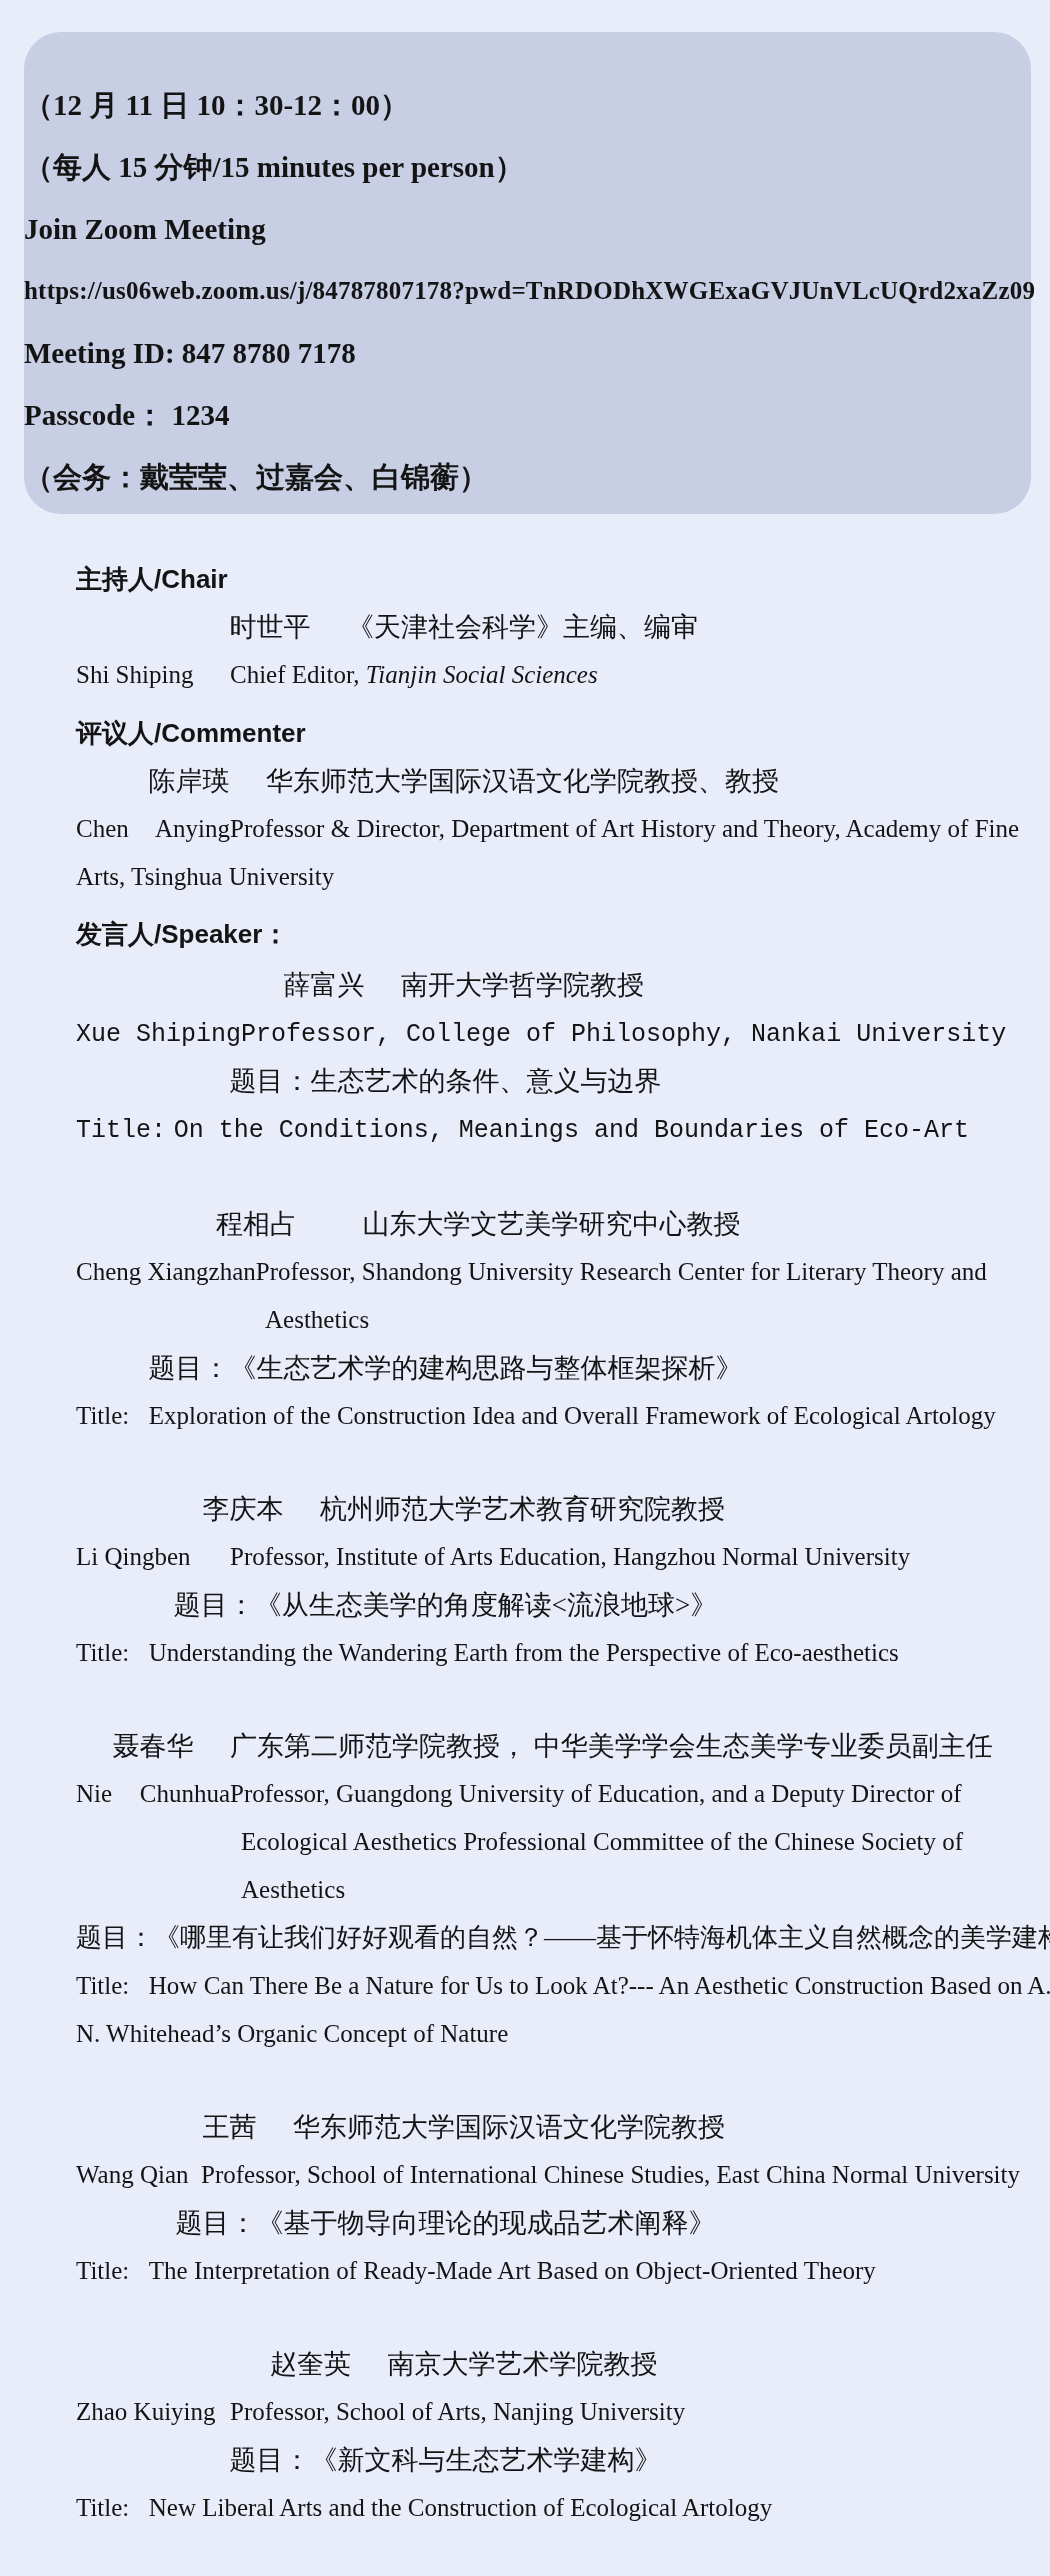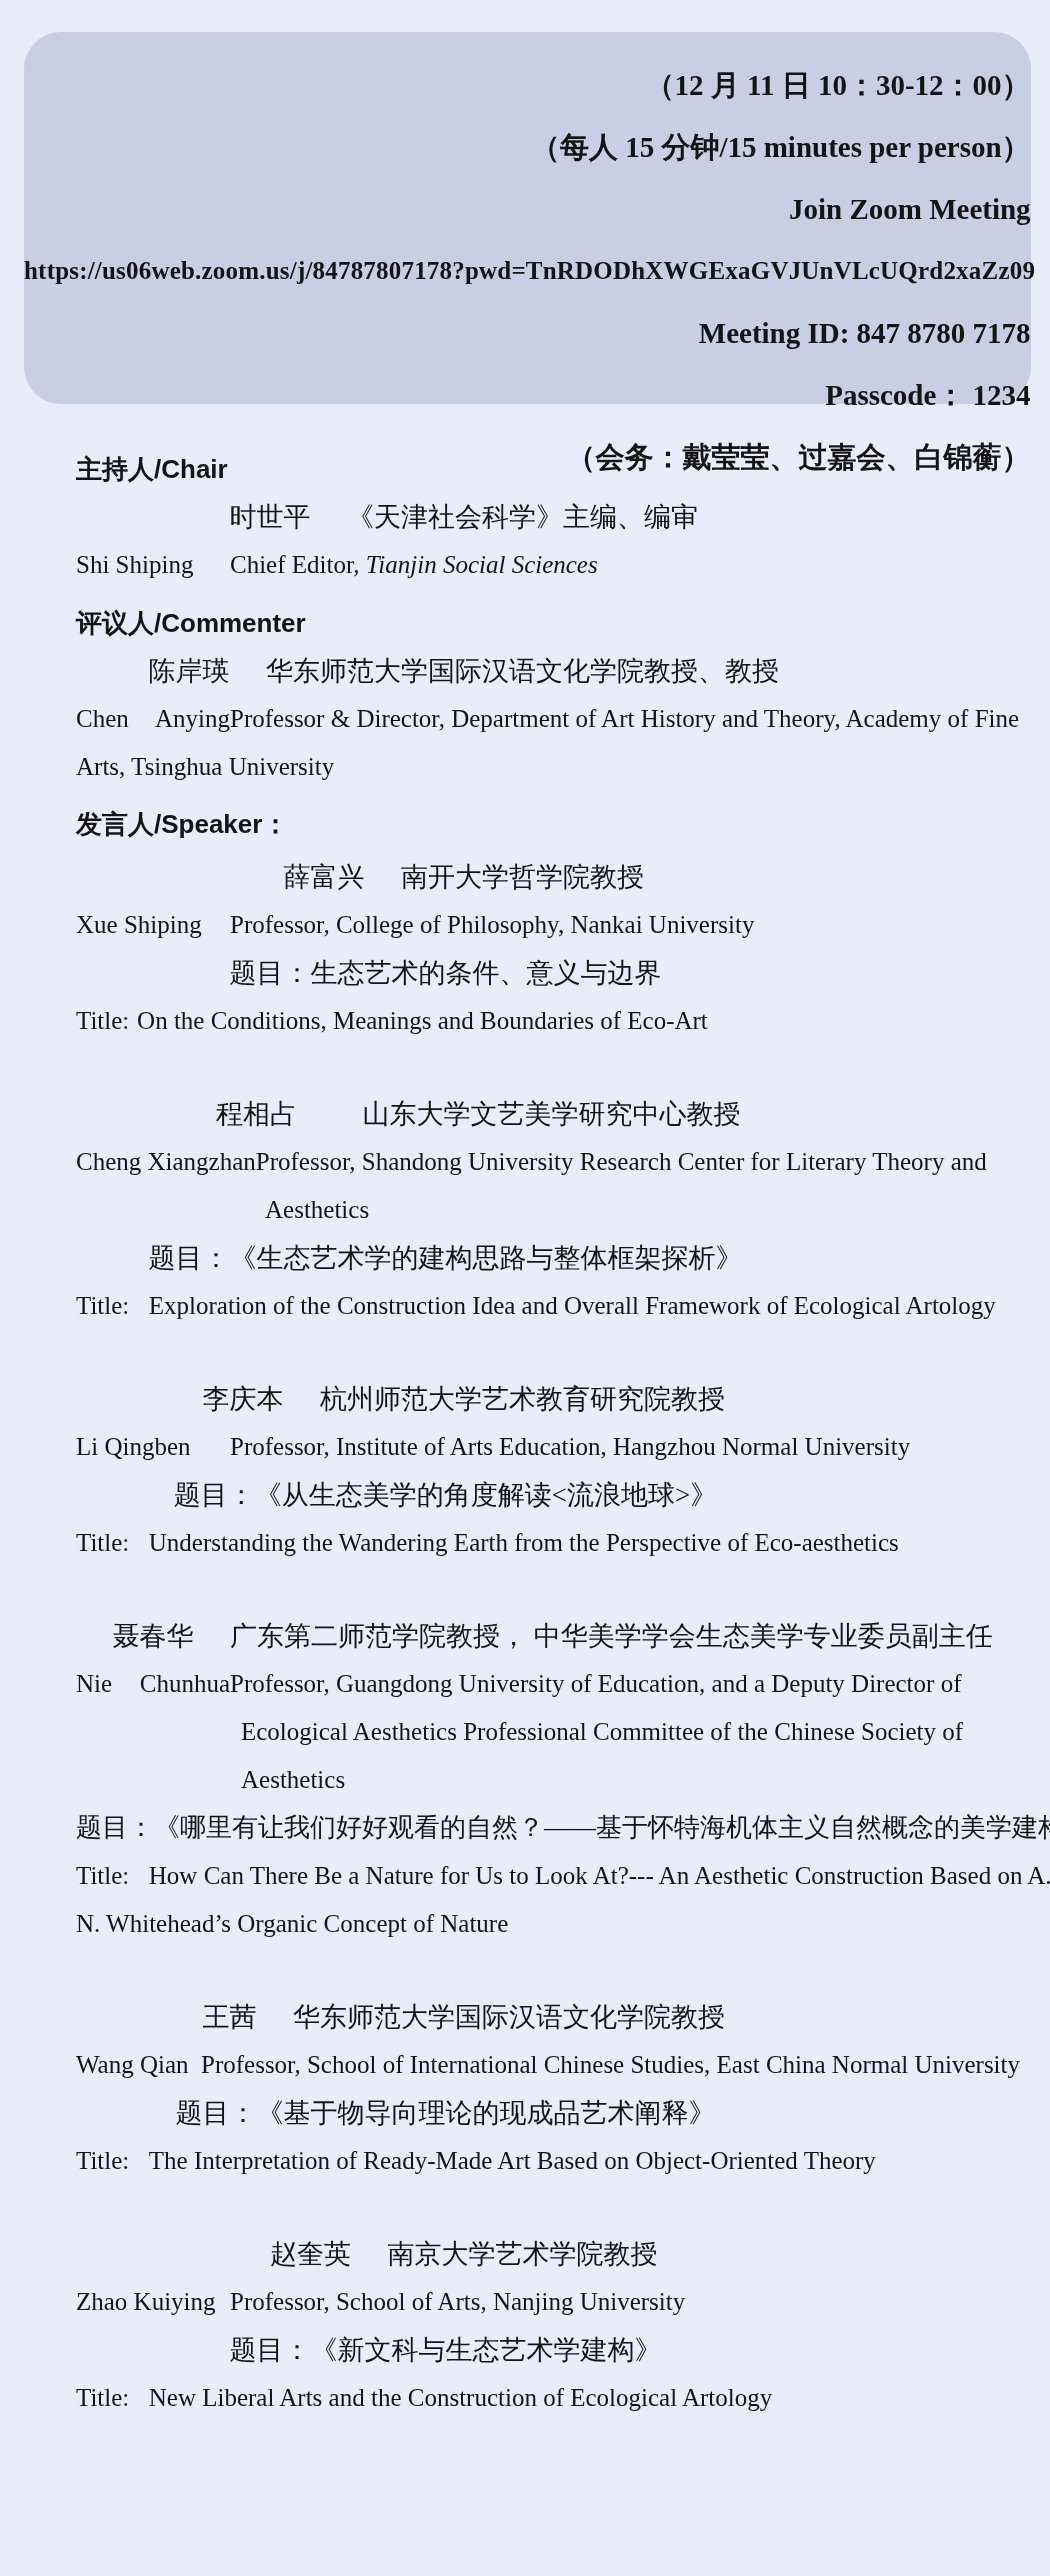--- a/index.html
+++ b/index.html
@@ -8,25 +8,25 @@
     height: 2576px;
     background: #e9ecf9;
     color: #141414;
     font-family: "Liberation Serif", "DejaVu Serif", serif;
     overflow: hidden;
   }
   
   .header-box {
     box-sizing: border-box;
     margin: 32px 20.4px 0 24px;
-    height: 372px;
+    height: 482px;
     background: #c8cee4;
     border-radius: 37px;
-    padding-top: 22px;
-    text-align: right;
+    padding-top: 42px;
+    text-align: left;
     font-weight: bold;
   }
   .hline {
     line-height: 62px;
     font-size: 29px;
     white-space: nowrap;
   }
   .hline.url { font-size: 25px; letter-spacing: 0.2px; }
   
   .content {
@@ -47,21 +47,21 @@
     line-height: 48px;
     margin-top: 9.7px;
     white-space: nowrap;
   }
   .sec-heading.first { margin-top: 0; }
   .name { display: inline-block; min-width: 154px; }
   .just { text-align: justify; text-align-last: justify; }
   .indent-a { padding-left: 189px; }
   .indent-b { padding-left: 165px; }
   .block { margin-top: 45px; }
-  .block.first { margin-top: 4.9px; }
+  .block.first { margin-top: 4.9px; font-family: Liberation Mono, monospace; }
   .tlabel-en { margin-right: 19.5px; }
   .tlabel-en.tight { margin-right: 7.8px; }
   em, i { font-style: italic; }
 </style>
 </head>
 <body>
 
 <div class="header-box" style="background: rgb(200, 206, 228);">
   <div class="hline">（12 月 11 日 10：30-12：00）</div>
   <div class="hline">（每人 15 分钟/15 minutes per person）</div>

